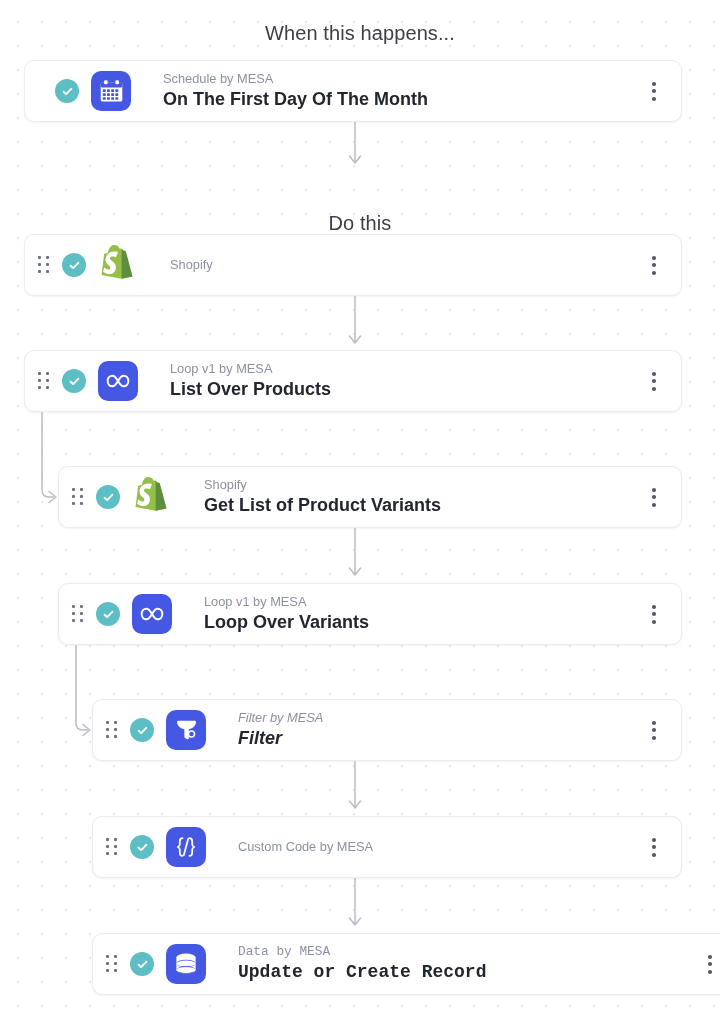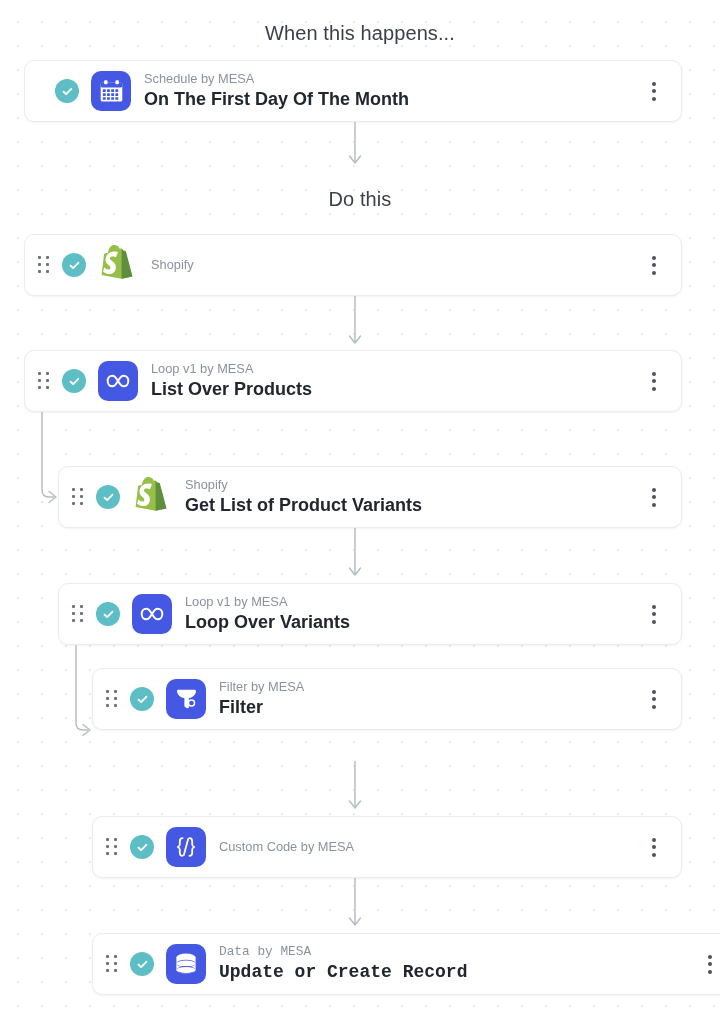--- a/index.html
+++ b/index.html
@@ -98,21 +98,21 @@
     justify-content: center;
   }
   .app-icon.tile {
     border-radius: 10px;
     background: #4458e3;
   }
   .app-icon svg { display: block; }
 
   
   .labels {
-    margin-left: 13px;
+    margin-left: 32px;
     flex: 1 1 auto;
     min-width: 0;
     display: flex;
     flex-direction: column;
     justify-content: center;
     gap: 1px;
   }
   .app-name {
     font-size: 12.8px;
     color: #8b919f;
@@ -200,21 +200,21 @@
     </div>
   </div>
 
   <div class="connector" style="left:0; top:122px;">
     <svg width="720" height="50">
       <line x1="355" y1="0" x2="355" y2="40" stroke="#b8bcc4" stroke-width="1.5"></line>
       <path d="M349.5 34 L355 41 L360.5 34" fill="none" stroke="#b8bcc4" stroke-width="1.5" stroke-linecap="round" stroke-linejoin="round"></path>
     </svg>
   </div>
 
-  <div class="section-caption" style="top:188px;">Do this</div>
+  <div class="section-caption" style="top:212px;">Do this</div>
 
   <div class="card" style="left:24px; top:234px; width:658px;">
     <div class="drag-handle">
       <i></i>
         <i></i>
         <i></i>
         <i></i>
         <i></i>
         <i></i>
     </div>
@@ -395,21 +395,21 @@
     </div>
   </div>
 
   <div class="connector" style="left:0; top:645px;">
     <svg width="720" height="92">
       <path d="M76 0 L76 78 Q76 85 83 85 L88 85" fill="none" stroke="#b8bcc4" stroke-width="1.5" stroke-linejoin="round"></path>
       <path d="M83 79.5 L90 85 L83 90.5" fill="none" stroke="#b8bcc4" stroke-width="1.5" stroke-linecap="round" stroke-linejoin="round"></path>
     </svg>
   </div>
 
-  <div class="card" style="left:92px; top:668px; width:590px;">
+  <div class="card" style="left:92px; top:699px; width:590px;font-style:italic;">
     <div class="drag-handle">
       <i></i>
         <i></i>
         <i></i>
         <i></i>
         <i></i>
         <i></i>
     </div>
     <div class="check-badge">
       <svg width="13" height="13" viewBox="0 0 13 13">

